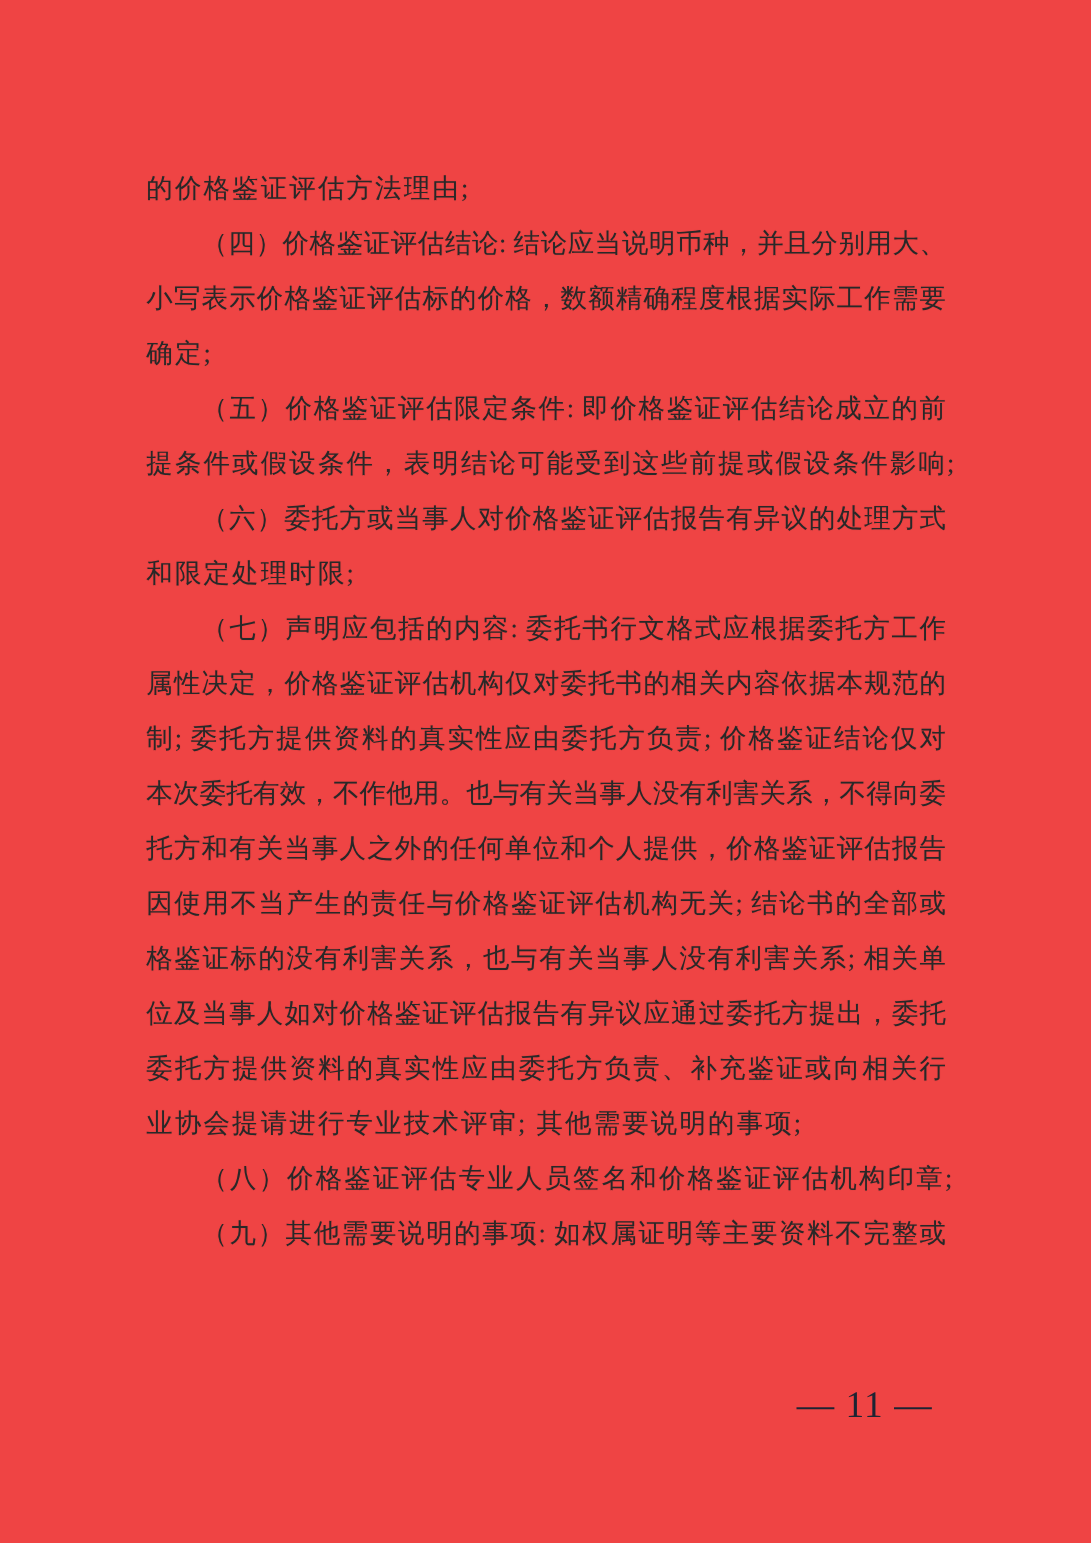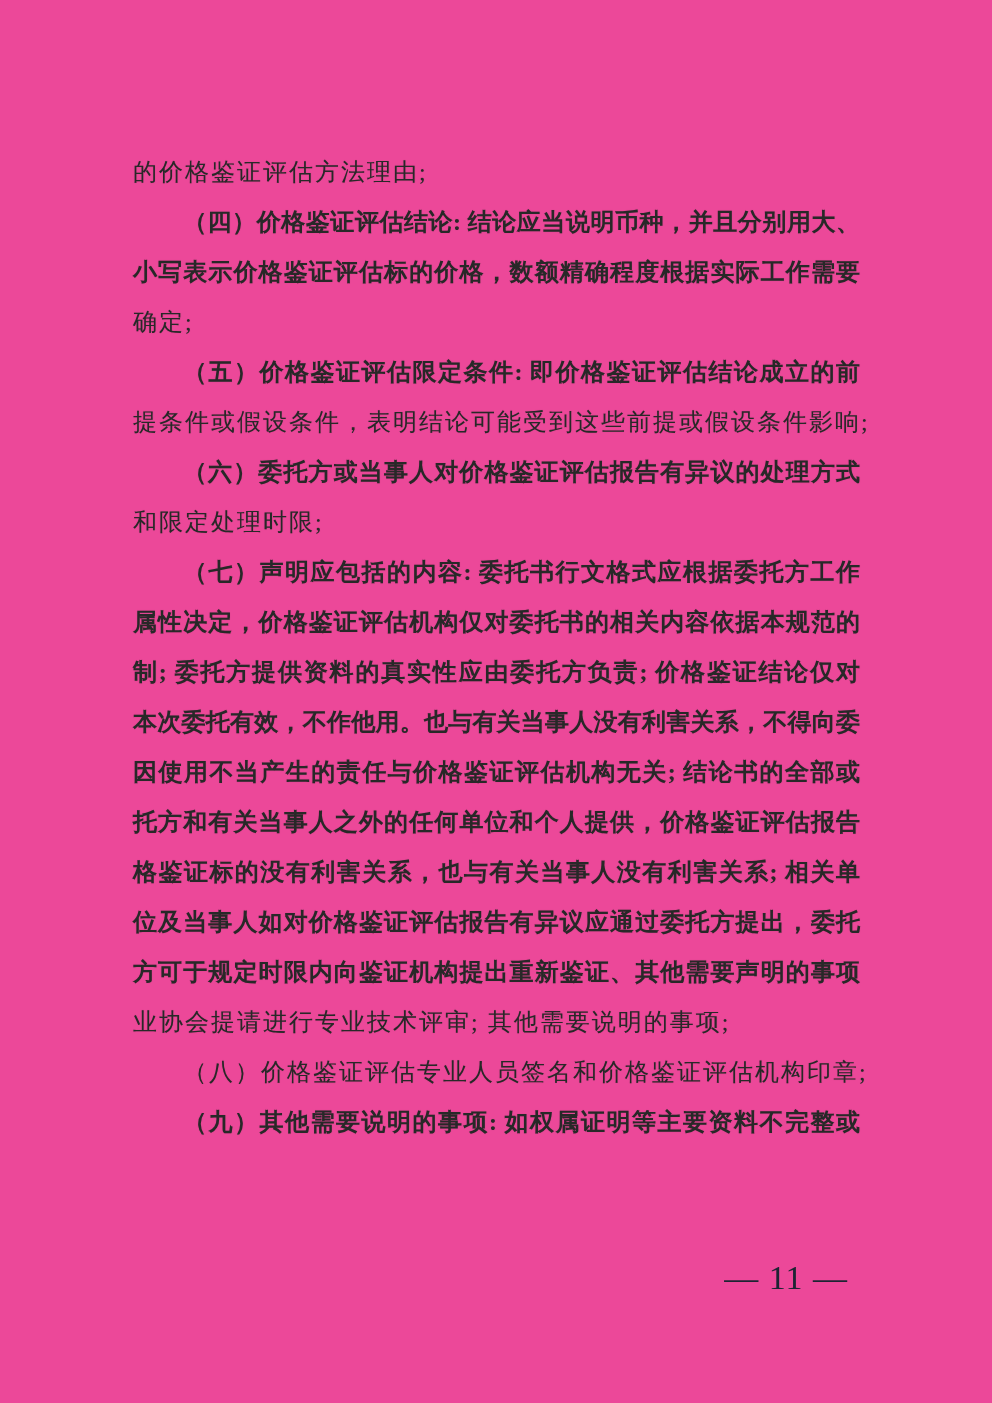--- a/index.html
+++ b/index.html
@@ -10,21 +10,21 @@
     width: 992px;
     height: 1403px;
     background: #ffffff;
     position: relative;
     overflow: hidden;
     font-family: "Liberation Serif", "DejaVu Serif", serif;
   }
   .page {
     position: absolute;
     inset: 0;
-    background: #ec4899;
+    background: #ef4444;
   }
   .body-text {
     position: absolute;
     left: 133px;
     top: 147px;
     width: 727px;
     color: #282828;
     font-size: 24px;
     text-shadow: 0 0 1px rgba(50,50,50,0.28);
   }
@@ -32,21 +32,20 @@
     height: 50px;
     line-height: 50px;
     letter-spacing: 2px;
     white-space: pre;
   }
   .line.fill {
     letter-spacing: 0;
     white-space: normal;
     text-align: justify;
     text-align-last: justify;
-    font-weight: bold;
   }
   .line.indent {
     text-indent: 50px;
     text-align: right;
   }
   .page-number {
     position: absolute;
     top: 1260px;
     right: 144px;
     font-size: 34px;
@@ -66,23 +65,23 @@
       <div class="line fill">小写表示价格鉴证评估标的价格，数额精确程度根据实际工作需要</div>
       <div class="line">确定;</div>
       <div class="line fill indent">（五）价格鉴证评估限定条件: 即价格鉴证评估结论成立的前</div>
       <div class="line">提条件或假设条件，表明结论可能受到这些前提或假设条件影响;</div>
       <div class="line fill indent">（六）委托方或当事人对价格鉴证评估报告有异议的处理方式</div>
       <div class="line">和限定处理时限;</div>
       <div class="line fill indent">（七）声明应包括的内容: 委托书行文格式应根据委托方工作</div>
       <div class="line fill">属性决定，价格鉴证评估机构仅对委托书的相关内容依据本规范的</div>
       <div class="line fill">制; 委托方提供资料的真实性应由委托方负责; 价格鉴证结论仅对</div>
       <div class="line fill">本次委托有效，不作他用。也与有关当事人没有利害关系，不得向委</div>
+      <div class="line fill">托方和有关当事人之外的任何单位和个人提供，价格鉴证评估报告</div>
       <div class="line fill">因使用不当产生的责任与价格鉴证评估机构无关; 结论书的全部或</div>
-      <div class="line fill">托方和有关当事人之外的任何单位和个人提供，价格鉴证评估报告</div>
       <div class="line fill">格鉴证标的没有利害关系，也与有关当事人没有利害关系; 相关单</div>
       <div class="line fill">位及当事人如对价格鉴证评估报告有异议应通过委托方提出，委托</div>
-      <div class="line fill">方可于规定时限内向鉴证机构提出重新鉴证、其他需要声明的事项</div>
+      <div class="line fill">委托方提供资料的真实性应由委托方负责、补充鉴证或向相关行</div>
       <div class="line">业协会提请进行专业技术评审; 其他需要说明的事项;</div>
       <div class="line indent">（八）价格鉴证评估专业人员签名和价格鉴证评估机构印章;</div>
       <div class="line fill indent">（九）其他需要说明的事项: 如权属证明等主要资料不完整或</div>
     </div>
   <div class="page-number">— 11 —</div>
 </div>
 
 </body></html>

